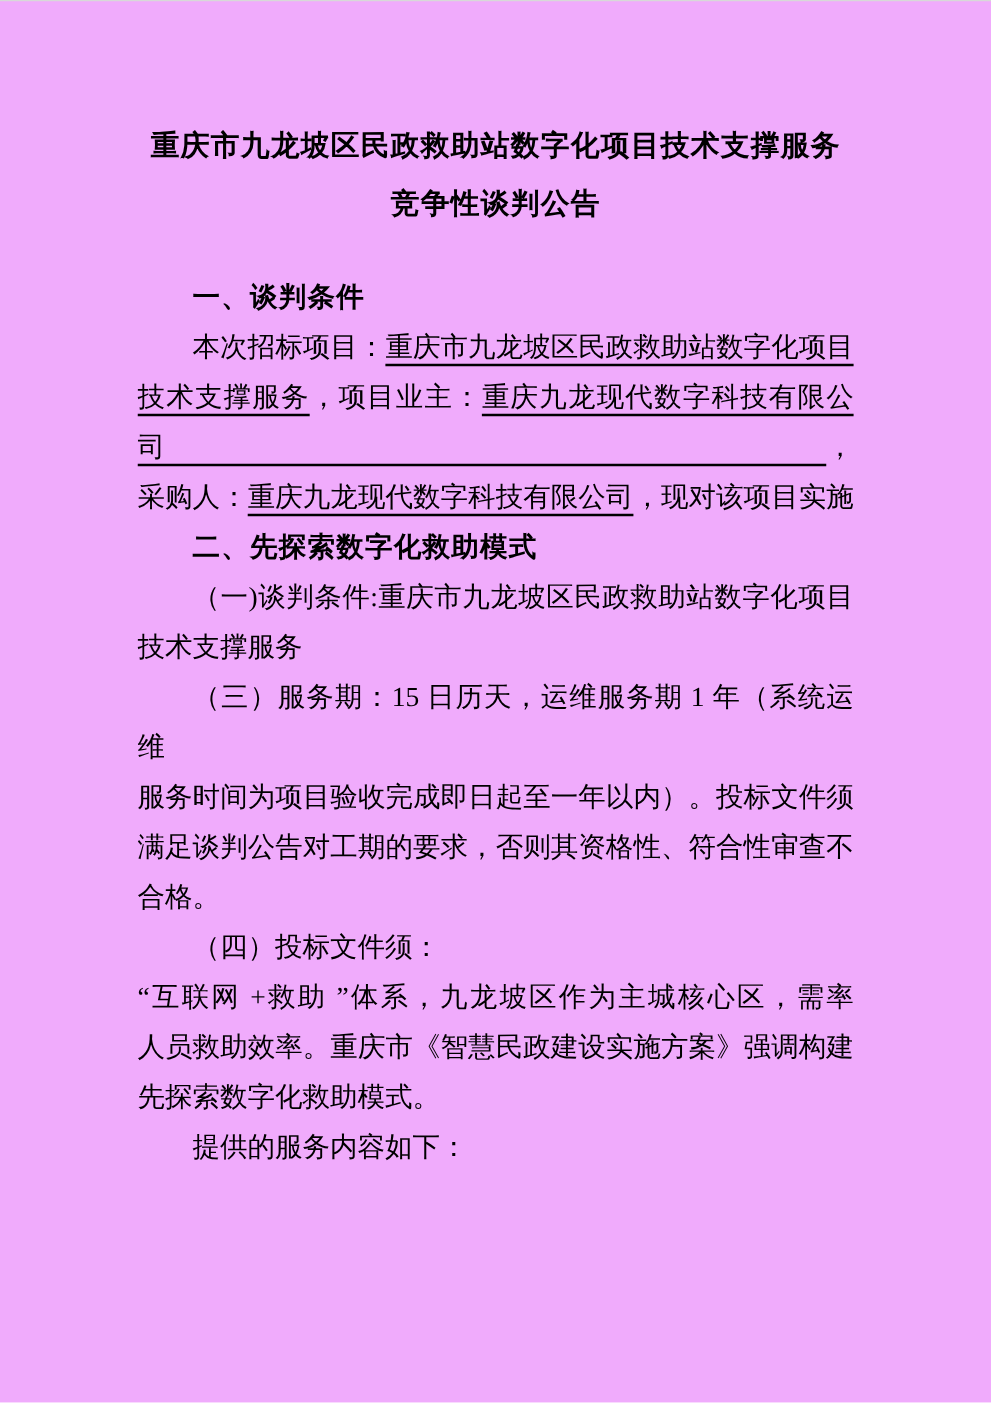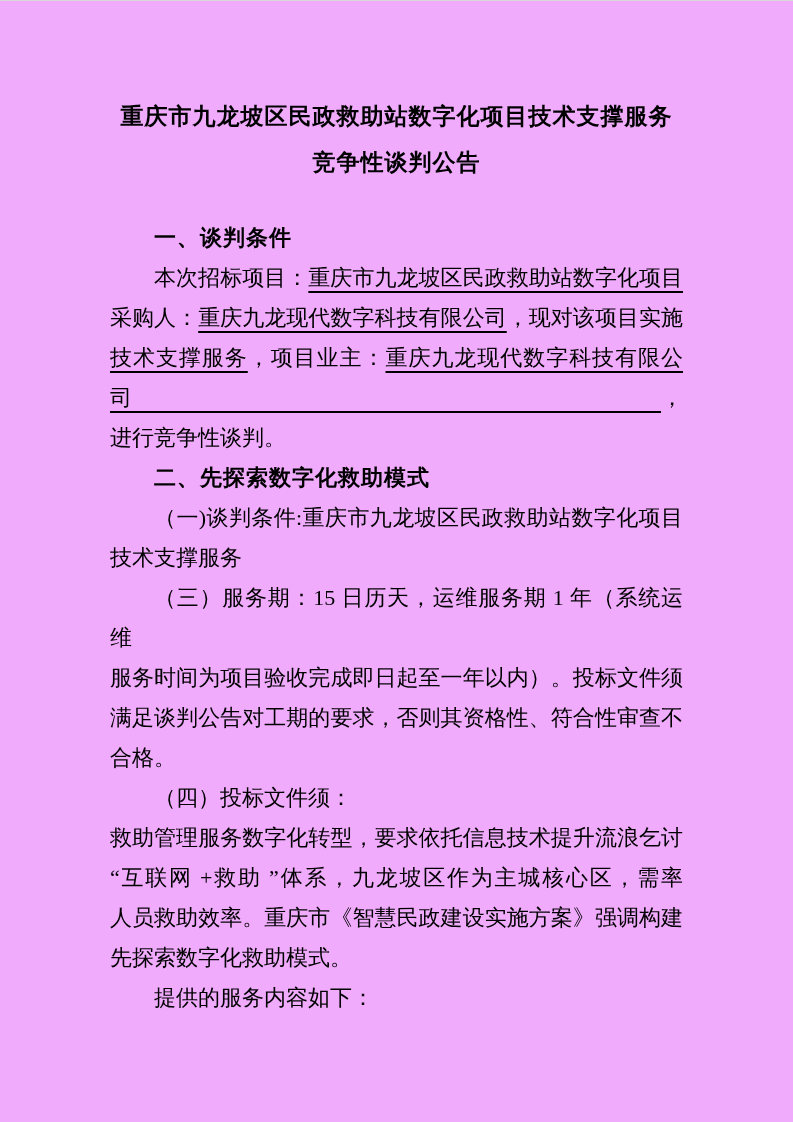--- a/index.html
+++ b/index.html
@@ -65,30 +65,28 @@
 <body>
 
 <div class="page">
   <div class="doc-title">
     <div class="title-line">重庆市九龙坡区民政救助站数字化项目技术支撑服务</div>
     <div class="title-line">竞争性谈判公告</div>
   </div>
   <div class="doc-body">
       <div class="line heading indent"><span class="seg">一、谈判条件</span></div>
       <div class="line body indent justify"><span class="seg">本次招标项目：</span><span class="seg underline">重庆市九龙坡区民政救助站数字化项目</span></div>
+      <div class="line body justify"><span class="seg underline">技术支撑服务</span><span class="seg">，项目业主：</span><span class="seg underline">重庆九龙现代数字科技有限公司</span><span class="seg">，</span></div>
       <div class="line body justify"><span class="seg">采购人：</span><span class="seg underline">重庆九龙现代数字科技有限公司</span><span class="seg">，现对该项目实施</span></div>
-      <div class="line body justify"><span class="seg underline">技术支撑服务</span><span class="seg">，项目业主：</span><span class="seg underline">重庆九龙现代数字科技有限公司</span><span class="seg">，</span></div>
-      <div class="line body"><span class="seg">进行竞争性谈判。</span></div>
       <div class="line heading indent"><span class="seg">二、先探索数字化救助模式</span></div>
       <div class="line body indent justify"><span class="seg">（一)谈判条件:重庆市九龙坡区民政救助站数字化项目</span></div>
       <div class="line body"><span class="seg">技术支撑服务</span></div>
       <div class="line body indent justify"><span class="seg">（三）服务期：15 日历天，运维服务期 1 年（系统运维</span></div>
       <div class="line body justify"><span class="seg">服务时间为项目验收完成即日起至一年以内）。投标文件须</span></div>
       <div class="line body justify"><span class="seg">满足谈判公告对工期的要求，否则其资格性、符合性审查不</span></div>
       <div class="line body"><span class="seg">合格。</span></div>
       <div class="line body indent"><span class="seg">（四）投标文件须：</span></div>
-      <div class="line body justify"><span class="seg">救助管理服务数字化转型，要求依托信息技术提升流浪乞讨</span></div>
       <div class="line body justify"><span class="seg">“互联网 +救助 ”体系，九龙坡区作为主城核心区，需率</span></div>
       <div class="line body justify"><span class="seg">人员救助效率。重庆市《智慧民政建设实施方案》强调构建</span></div>
       <div class="line body"><span class="seg">先探索数字化救助模式。</span></div>
       <div class="line body indent"><span class="seg">提供的服务内容如下：</span></div>
     </div>
 </div>
 
 </body></html>

